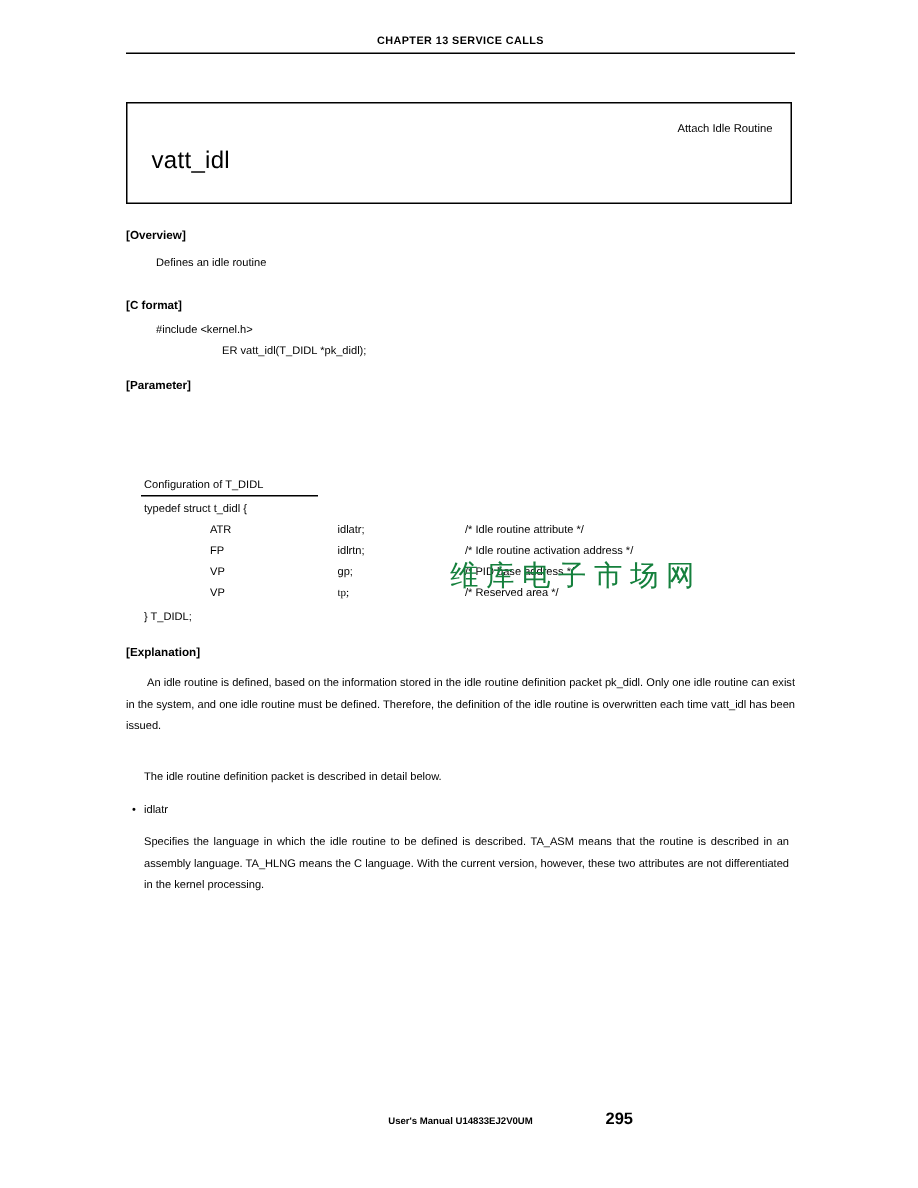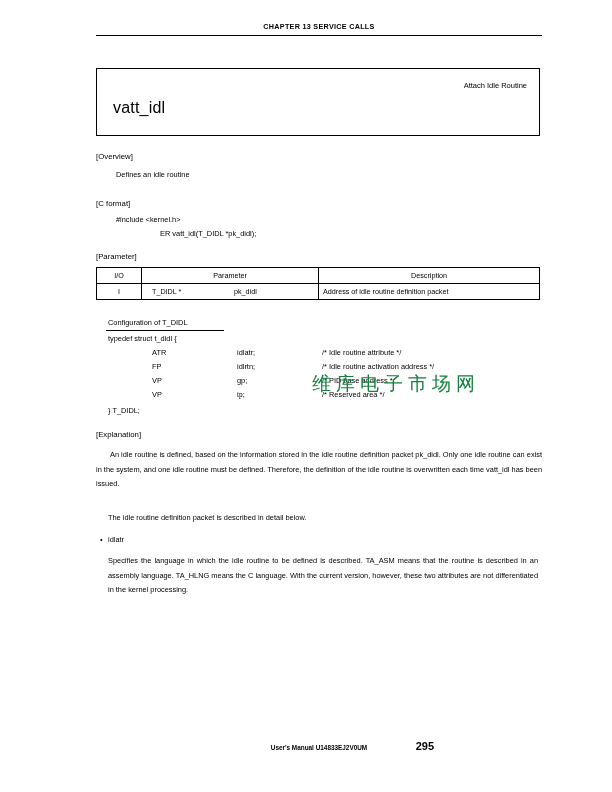--- a/index.html
+++ b/index.html
@@ -13,21 +13,20 @@
     font-family: "Liberation Sans", sans-serif;
     color: #000000;
     position: relative;
     overflow: hidden;
   }
   .page {
     position: absolute;
     left: 0; top: 0;
     width: 504px;
     height: 792px;
-    margin-left: 12px;
   }
   
   .header {
     position: absolute;
     left: 84px;
     top: 22px;
     width: 446px;
     text-align: center;
     font-size: 7.2px;
     font-weight: bold;
@@ -61,21 +60,21 @@
   .title-desc {
     position: absolute;
     right: 12px;
     top: 12px;
     font-size: 7.5px;
   }
   
   .sec-head {
     position: absolute;
     font-size: 7.8px;
-    font-weight: normal;
+    font-weight: bold;
     left: 84px;
   }
   .body-text {
     position: absolute;
     font-size: 7.4px;
     line-height: 13px;
   }
   .mono-line {
     position: absolute;
     font-size: 7.4px;
@@ -202,41 +201,20 @@
 
   <div class="sec-head" style="top:152px;">[Overview]</div>
   <div class="body-text" style="left:104px; top:168px;">Defines an idle routine</div>
 
   <div class="sec-head" style="top:199px;">[C format]</div>
   <div class="mono-line" style="left:104px; top:215px;">#include &lt;kernel.h&gt;</div>
   <div class="mono-line" style="left:104px; top:229px;padding-left:44px;">ER vatt_idl(T_DIDL *pk_didl);</div>
 
   <div class="sec-head" style="top:252px;">[Parameter]</div>
 
-  <table class="ptable">
-    <thead>
-      <tr>
-        <td class="c-io">I/O</td>
-        <td class="c-param">Parameter</td>
-        <td class="c-desc">Description</td>
-      </tr>
-    </thead>
-    <tbody>
-      <tr>
-        <td class="c-io">I</td>
-        <td class="c-param">
-          <span class="param-cell">
-            <span class="param-type">T_DIDL *</span>
-            <span class="param-name">pk_didl</span>
-          </span>
-        </td>
-        <td class="c-desc">Address of idle routine definition packet</td>
-      </tr>
-    </tbody>
-  </table>
 
   <div class="struct-title">Configuration of T_DIDL</div>
   <div class="struct-underline"></div>
 
   <div class="struct-row col-a" style="top:334px;">typedef struct t_didl {</div>
 
   <div class="struct-row col-b" style="top:348px;">ATR</div>
   <div class="struct-row col-c" style="top:348px;">idlatr;</div>
   <div class="struct-row col-d" style="top:348px;">/* Idle routine attribute */</div>
 

